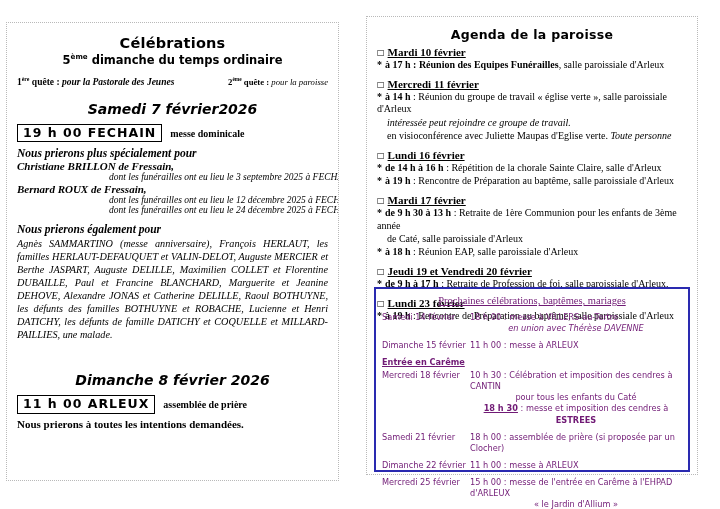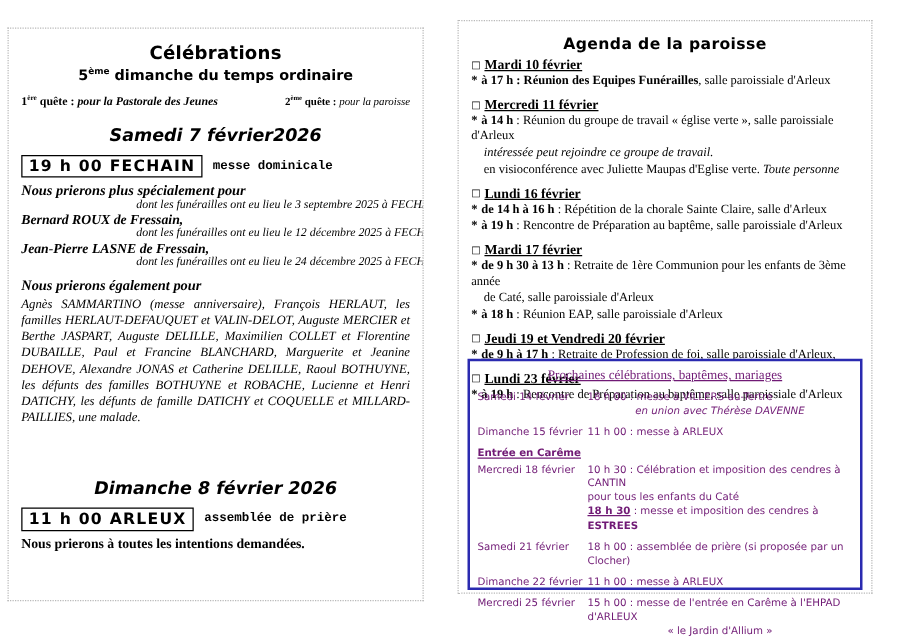--- a/index.html
+++ b/index.html
@@ -53,34 +53,34 @@
   sup{font-size:.62em;vertical-align:super;}
 
   .day-head{
     text-align:center;
     font-family:"DejaVu Sans", sans-serif;
     font-weight:bold;
     font-style:italic;
     font-size:14px;
     margin:14px 0 0 0;
   }
-  .day-head.d2{margin-top:42px;}
+  .day-head.d2{margin-top:31px;}
 
   .hour-row{display:flex;align-items:center;margin:7px 0 0 2px;}
   .hour-box{
     border:1px solid #000;
     padding:1px 5px 2px 5px;
     font-family:"DejaVu Sans", sans-serif;
     font-weight:bold;
     font-size:12.5px;
     letter-spacing:1px;
     line-height:1.05;
   }
   .hour-label{
-    font-family:Liberation Mono, monospace;
+    font-family:Liberation Serif, serif;
     font-weight:bold;
     font-size:10px;
     margin-left:8px;
   }
 
   .pray-lead{
     font-family:"Liberation Serif", serif;
     font-style:italic;
     font-weight:bold;
     font-size:11.5px;
@@ -177,21 +177,21 @@
     text-decoration:underline;
     margin:2px 0 5px 0;
     font-family:"Liberation Serif", serif;
   }
   .bb-row{display:flex;margin-top:6px;font-size:8.2px;line-height:1.35;}
   .bb-row.tight{margin-top:2px;}
   .bb-date{width:88px;flex:0 0 88px;}
   .bb-date.b{font-weight:bold;text-decoration:underline;}
   .bb-desc{flex:1;}
   .bb-sub{display:block;text-align:center;font-style:italic;}
-  .bb-sub2{display:block;}
+  .bb-sub2{display:block;text-align:center;}
   .bb-desc b{font-weight:bold;}
   .bb-desc .u{text-decoration:underline;font-weight:bold;}
   .bb-center{text-align:center;display:block;}
 </style>
 </head>
 <body>
 
 <div class="page">
 
   <div class="col col-left">
@@ -209,28 +209,28 @@
 
     <div class="hour-row">
       <div class="hour-box">19 h 00  FECHAIN</div>
       <div class="hour-label">messe dominicale</div>
     </div>
 
     <div class="pray-lead">Nous prierons plus spécialement pour</div>
 
     <div class="deceased">
       <div>
+        <div class="dec-name">Christiane BRILLON de Fressain,</div>
         <div class="dec-fun">dont les funérailles ont eu lieu le 3 septembre 2025 à FECHAIN</div>
       </div>
       <div>
         <div class="dec-name">Bernard ROUX de Fressain,</div>
         <div class="dec-fun">dont les funérailles ont eu lieu le 12 décembre 2025 à FECHAIN</div>
       </div>
       <div>
-        <div class="dec-name">Jean-Pierre LASNE de Fressain,</div>
         <div class="dec-fun">dont les funérailles ont eu lieu le 24 décembre 2025 à FECHAIN</div>
       </div>
     </div>
 
     <div class="pray-lead2">Nous prierons également pour</div>
     <div class="names">Agnès SAMMARTINO (messe anniversaire), François HERLAUT, les familles HERLAUT-DEFAUQUET et VALIN-DELOT, Auguste MERCIER et Berthe JASPART, Auguste DELILLE, Maximilien COLLET et Florentine DUBAILLE, Paul et Francine BLANCHARD, Marguerite et Jeanine DEHOVE, Alexandre JONAS et Catherine DELILLE, Raoul BOTHUYNE, les défunts des familles BOTHUYNE et ROBACHE, Lucienne et Henri DATICHY, les défunts de famille DATICHY et COQUELLE et MILLARD-PAILLIES, une malade.</div>
 
     <div class="day-head d2">Dimanche 8 février 2026</div>
 
     <div class="hour-row">

